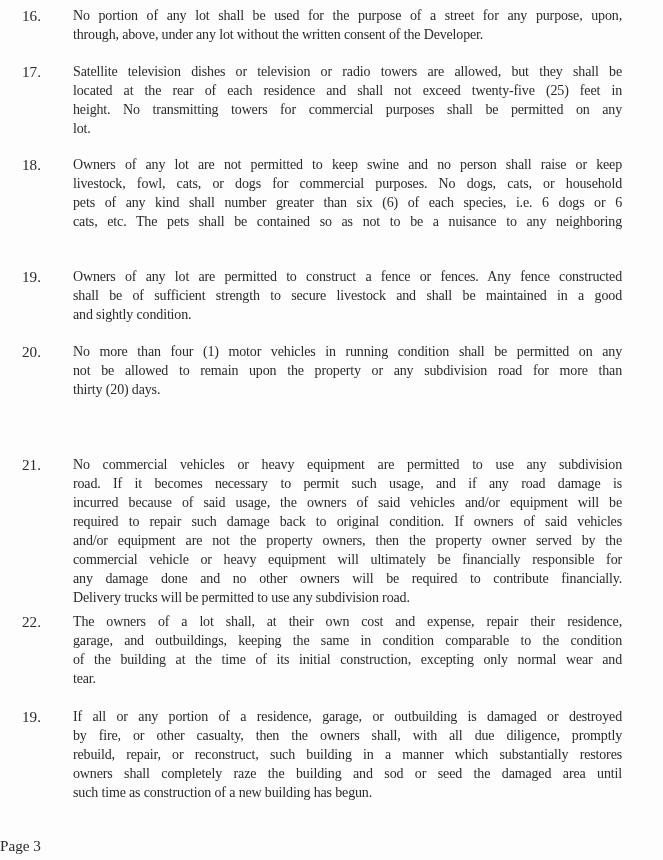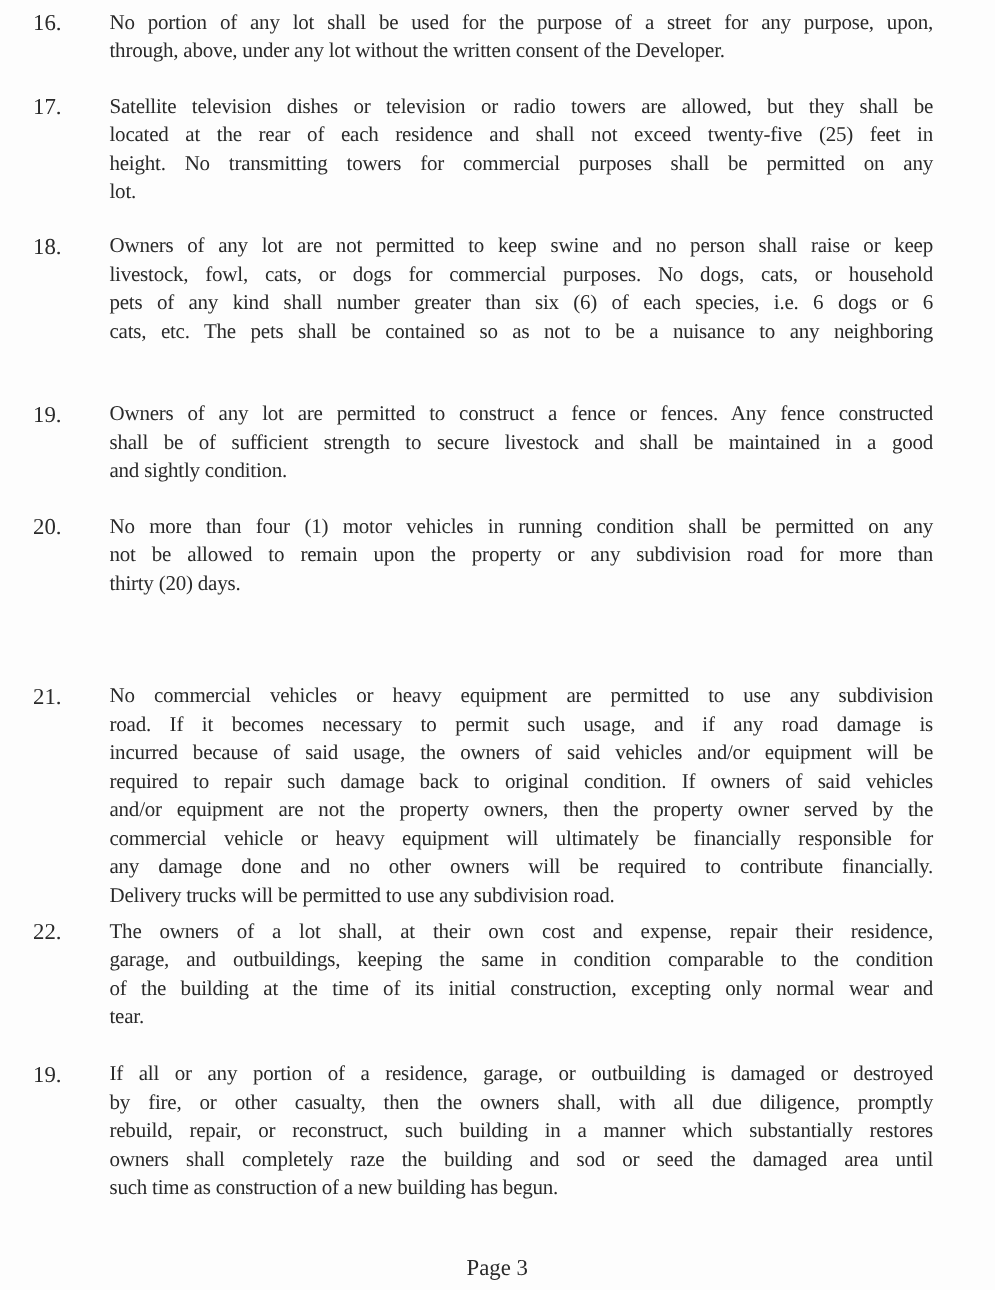--- a/index.html
+++ b/index.html
@@ -19,21 +19,21 @@
   .txt {
     position: absolute; left: 73px; width: 549px;
     font-size: 14px; line-height: 19px;
     text-align: justify;
     letter-spacing: -0.15px;
   }
   .txt .ln { display: block; white-space: nowrap; text-align-last: justify; text-align: justify; }
   .txt .ln.last { text-align-last: left; }
   .footer {
     position: absolute; left: 0; width: 663px; top: 836px;
-    text-align: center; font-size: 15.2px; line-height: 19px;
+    text-align: left; font-size: 15.2px; line-height: 19px;
   }
 </style>
 </head>
 <body>
 
 <div class="page">
   <div id="items">
       <div class="item" style="top: 6px;">
         <div class="num">16.</div>
         <div class="txt">

